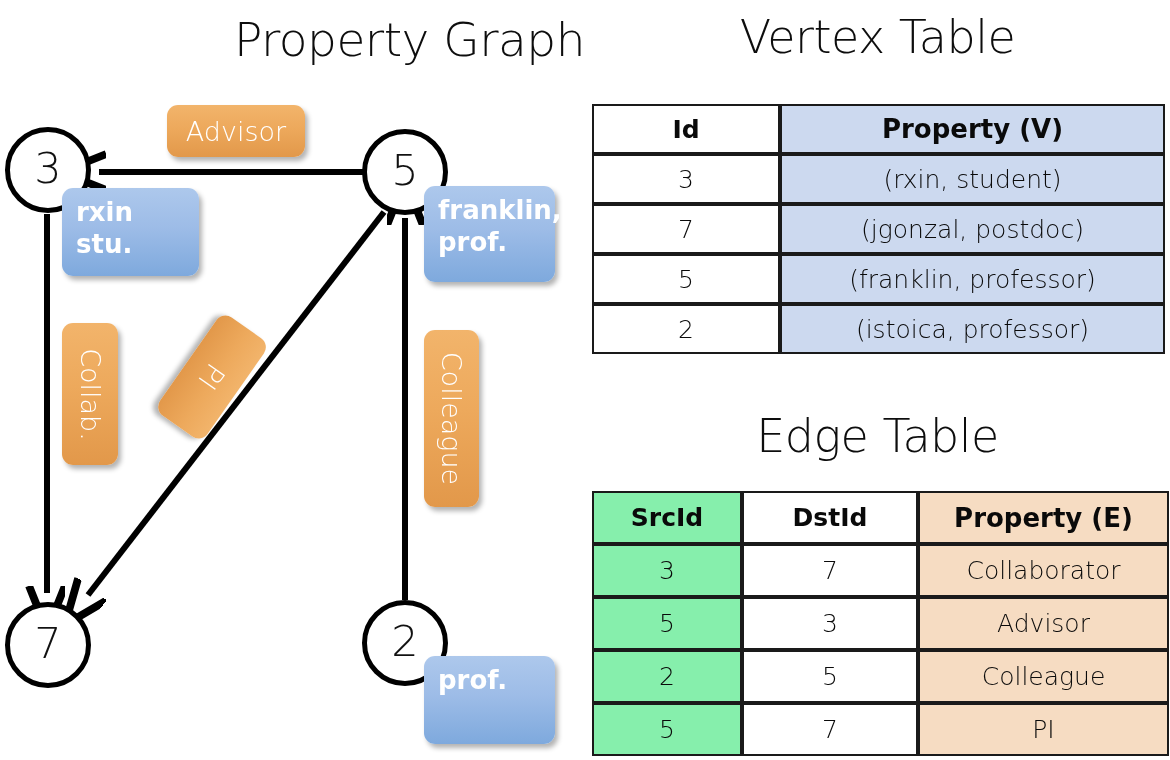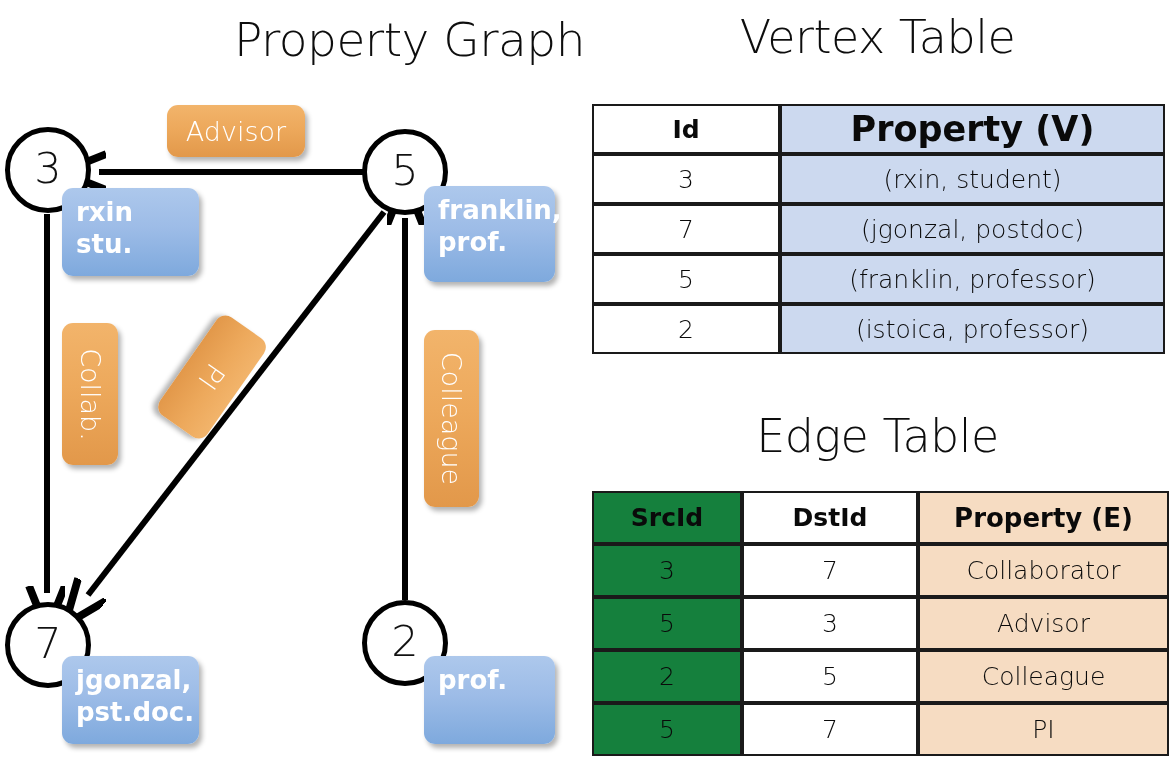--- a/index.html
+++ b/index.html
@@ -135,25 +135,25 @@
     box-sizing: border-box;
   }
   .data-table th {
     font-weight: 700;
   }
 
   #vertex-table { left: 592px; top: 104px; }
   #vertex-table th, #vertex-table td { height: 50px; font-size: 25px; }
   #vertex-table .col-id  { width: 188px; background: #ffffff; }
   #vertex-table .col-val { width: 385px; background: #ccd9ef; }
-  #vertex-table th.col-val { font-size: 35px; }
+  #vertex-table th.col-val { font-size: 26px; }
 
   #edge-table { left: 592px; top: 491px; }
   #edge-table th, #edge-table td { height: 53px; font-size: 25px; }
-  #edge-table .col-src { width: 150px; background: #15803d; }
+  #edge-table .col-src { width: 150px; background: #86efac; }
   #edge-table .col-dst { width: 176px; background: #ffffff; }
   #edge-table .col-val { width: 251px; background: #f6dcc2; }
   #edge-table th.col-val { font-size: 26px; }
 </style>
 </head>
 <body>
 
 <div class="title" id="title-property-graph">Property Graph</div>
 
 <div class="title" id="title-vertex-table">Vertex Table</div>
@@ -197,24 +197,20 @@
   <div class="prop-box" style="left:62px; top:188px; width:137px; height:88px;">
     <span>rxin</span>
     <span>stu.</span>
   </div>
 
   <div class="prop-box" style="left:424px; top:186px; width:131px; height:96px;">
     <span>franklin,</span>
     <span>prof.</span>
   </div>
 
-  <div class="prop-box" style="left:62px; top:656px; width:137px; height:88px;">
-    <span>jgonzal,</span>
-    <span>pst.doc.</span>
-  </div>
 
   <div class="prop-box" style="left:424px; top:656px; width:131px; height:88px;">
     <span>prof.</span>
   </div>
 
   <div class="edge-label" style="left:167px; top:105px; width:138px; height:52px;">
     <span>Advisor</span>
   </div>
 
   <div class="edge-label vertical-text" style="left:62px; top:323px; width:56px; height:142px;">

